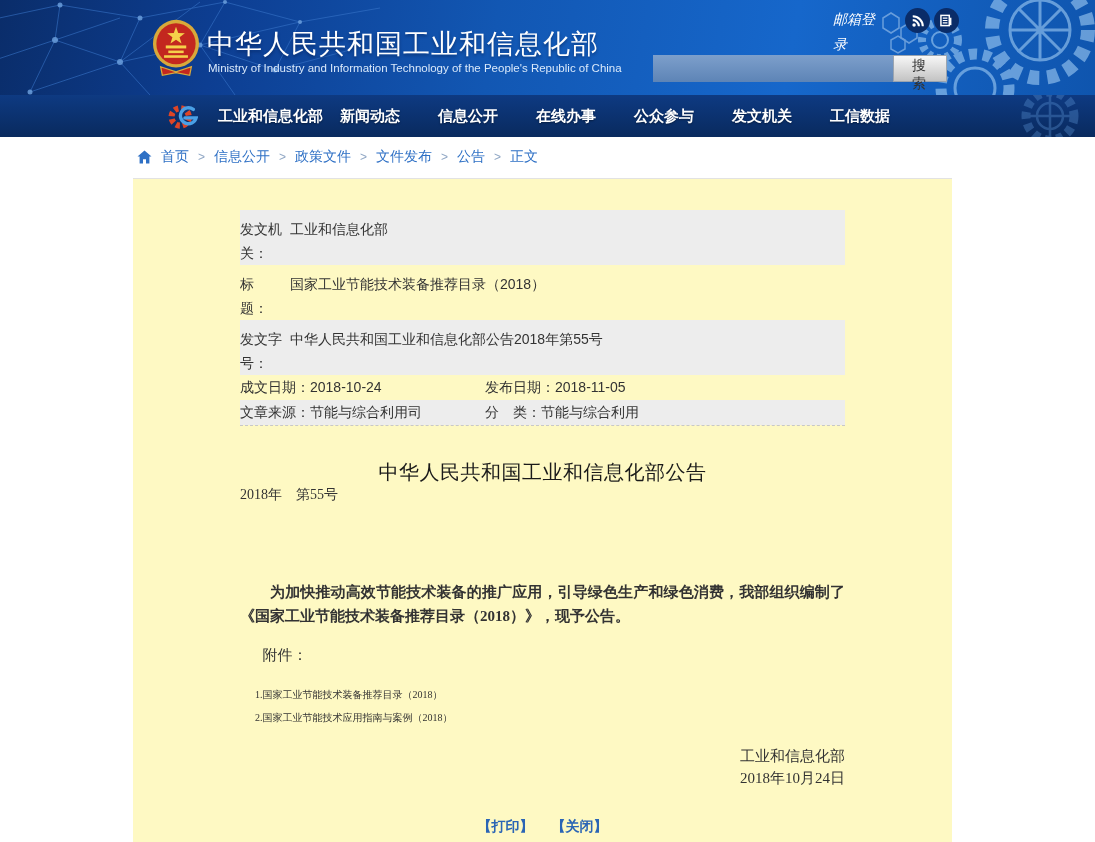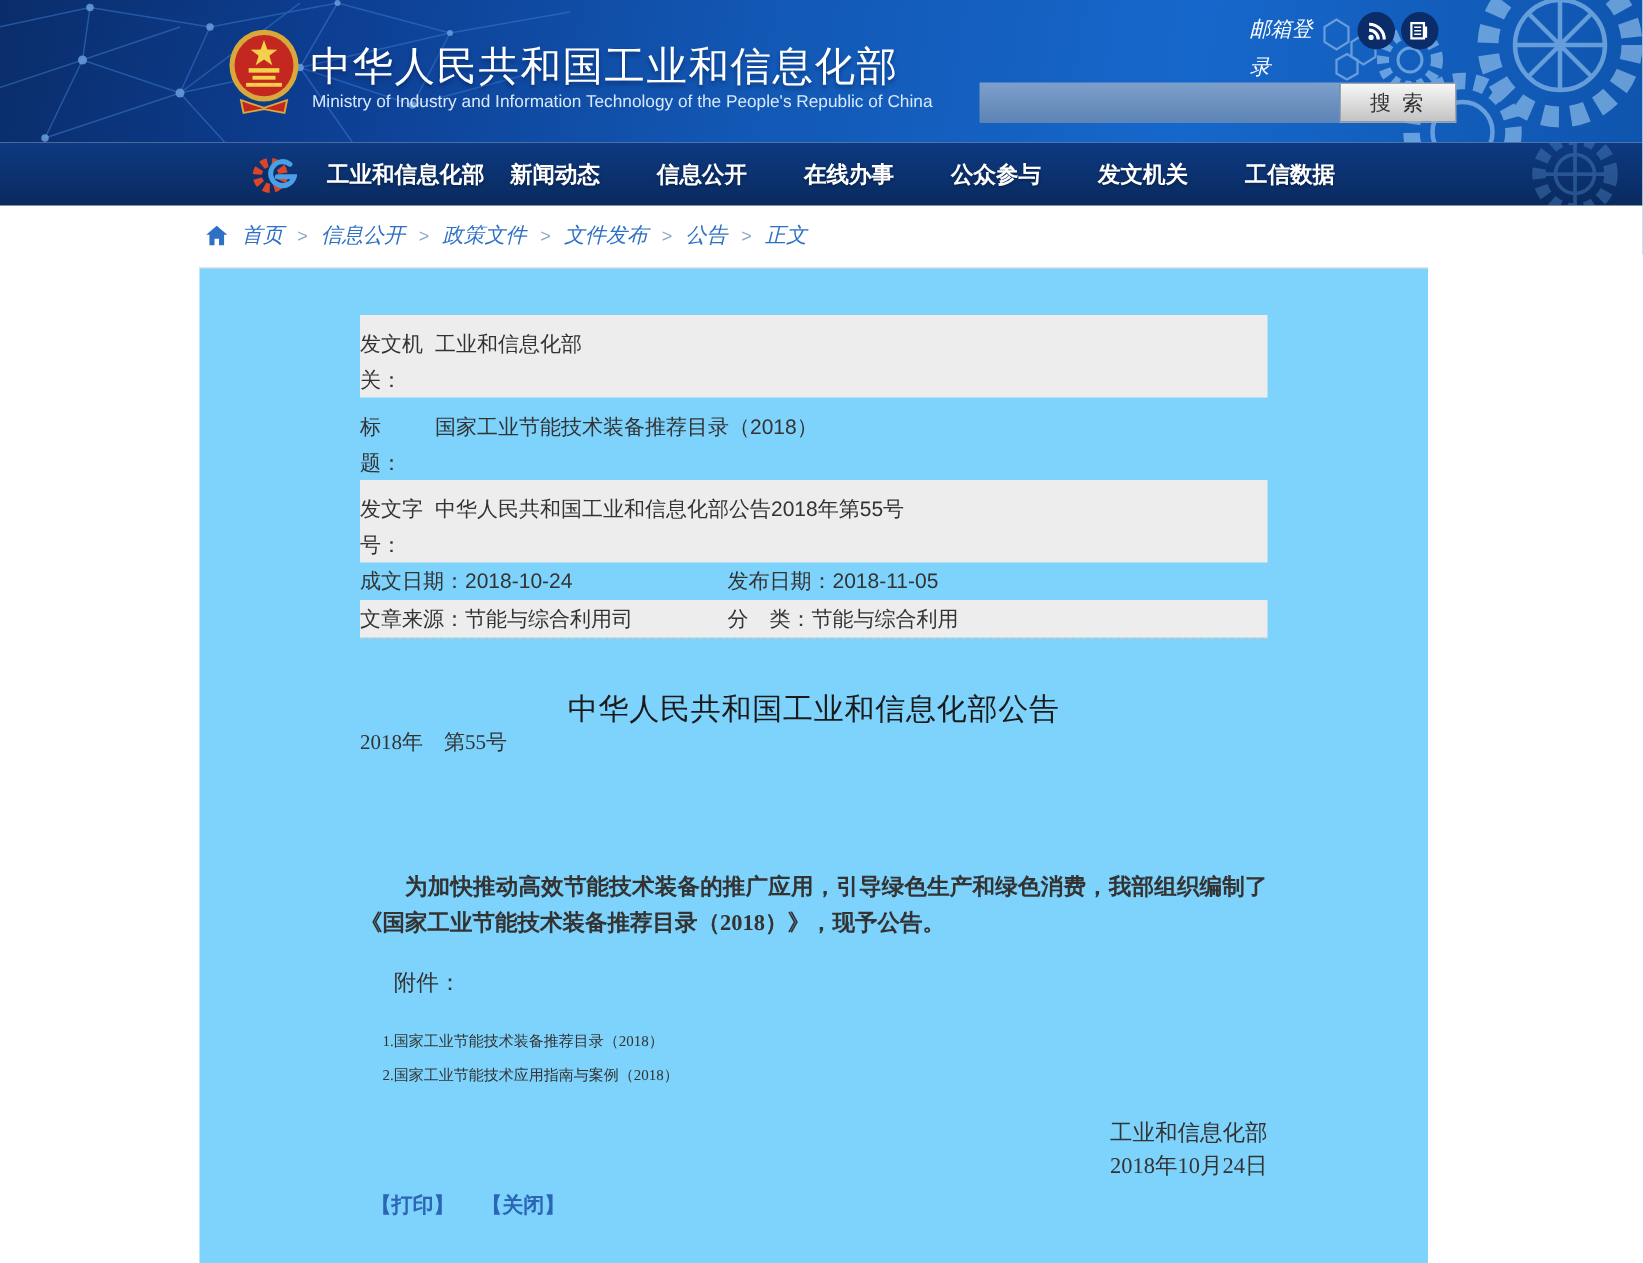--- a/index.html
+++ b/index.html
@@ -31,49 +31,49 @@
     position:absolute;top:8px;width:25px;height:25px;border-radius:50%;
     background:#0a2c68;display:flex;align-items:center;justify-content:center;cursor:pointer;
   }
   .hicon.rss{left:905px;}
   .hicon.news{left:934px;}
   .search-input{
     position:absolute;left:653px;top:55px;width:228px;height:27px;border:none;outline:none;
     background:linear-gradient(180deg,#7d9fcb,#5d84b6);padding:0 6px;color:#fff;font-size:13px;
   }
   .search-btn{
-    position:absolute;left:893px;top:55px;width:78px;height:27px;border:1px solid #9aa4b0;
+    position:absolute;left:893px;top:55px;width:54px;height:27px;border:1px solid #9aa4b0;
     background:linear-gradient(180deg,#f7f7f7,#c3c3c3);color:#333;font-size:14px;
-    cursor:pointer;letter-spacing:2px;font-family:Liberation Serif, serif;
+    cursor:pointer;letter-spacing:2px;font-family:Liberation Mono, monospace;
   }
   
   .nav{
     position:absolute;left:0;top:95px;width:1095px;height:42px;
     background:linear-gradient(180deg,#0e3a82,#092a5e);overflow:hidden;
   }
   .nav-logo{position:absolute;left:168px;top:6px;}
   .nav-items{
     position:absolute;left:218px;top:0;height:42px;display:flex;align-items:center;gap:38px;
   }
   .nav-items a{
     color:#ffffff;font-size:15px;font-weight:bold;text-decoration:none;white-space:nowrap;cursor:pointer;
     text-shadow:0 1px 2px rgba(0,0,0,.4);
   }
   .nav-items a:first-child{margin-right:-21px;}
   
   .breadcrumb{
     position:absolute;left:137px;top:148px;display:flex;align-items:center;gap:9px;
-    font-size:14px;color:#2e70c5;font-style:italic;
+    font-size:14px;color:#2e70c5;
   }
   .breadcrumb a{color:#2e70c5;text-decoration:none;cursor:pointer;}
   .breadcrumb .sep{color:#8fa6c4;font-size:12px;}
   
   .panel{
     position:absolute;left:133px;top:178px;width:819px;height:664px;
-    background:#7dd3fc;border-top:1px solid #e2e2e2;
+    background:#fef9c3;border-top:1px solid #e2e2e2;
   }
   .content{width:605px;margin:0 auto;color:#333;}
   
   .meta{margin-top:31px;font-size:14px;border-bottom:1px dashed #c8c8c8;}
   .mrow3{display:flex;min-height:48px;box-sizing:border-box;padding-top:7px;line-height:24px;}
   .mrow3 .lbl{width:50px;flex:none;white-space:pre-wrap;}
   .mrow3 .val{flex:1;}
   .mrow2{display:flex;height:25px;line-height:25px;}
   .mrow2 .cell-l{width:245px;flex:none;}
   .mrow2 .cell-r{flex:1;}
@@ -85,21 +85,21 @@
     letter-spacing:0.5px;
   }
   .doc-issue{margin-top:0;font-size:14px;color:#333;}
   .doc-para{
     margin-top:76px;font-size:15px;line-height:24px;text-indent:2em;color:#333;text-align:justify;font-weight:bold;
   }
   .att-label{margin-top:18px;font-size:15px;padding-left:1.5em;}
   .att-list{margin-top:18px;font-size:10px;line-height:23px;padding-left:1.5em;}
   .att-list div{cursor:pointer;}
   .sign{margin-top:16px;text-align:right;font-size:15px;line-height:22px;}
-  .doc-footer{margin-top:6px;font-size:14px;font-weight:bold;}
+  .doc-footer{margin-top:29px;text-align:center;font-size:14px;font-weight:bold;}
   .doc-footer span{color:#2b65b5;cursor:pointer;margin:0 7px;}
 </style>
 </head>
 <body>
 
 <div class="header">
 
   <svg class="decor" style="left:0;top:0;" width="430" height="95" viewBox="0 0 430 95">
     <g stroke="#3b78cc" stroke-width="1" opacity="0.55" fill="none">
       <path d="M-10 20 L60 5 L140 18 L225 2 L300 22 L380 8"></path>

